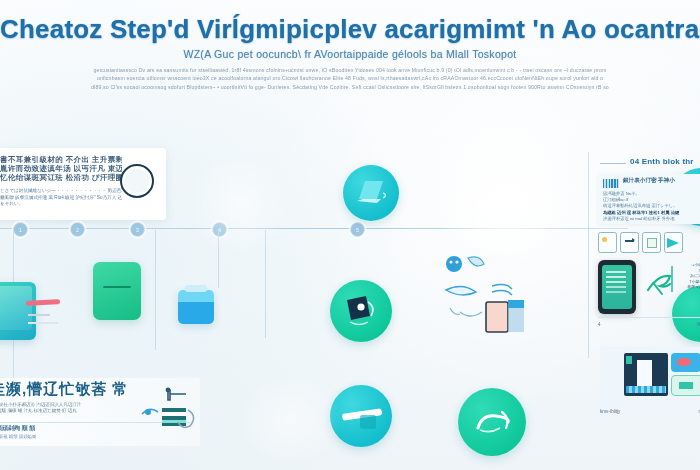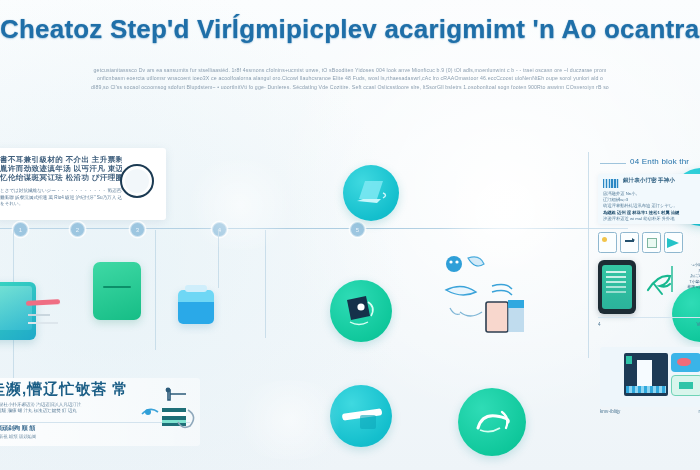--- a/index.html
+++ b/index.html
@@ -73,21 +73,21 @@
   .donut{
     position:absolute;right:12px;top:16px;width:30px;height:30px;border-radius:50%;
     border:2.4px solid #1b3a52;background:#fdfefe;filter:blur(.3px);
   }
   .donut::after{content:"";position:absolute;left:3px;top:3px;right:3px;bottom:3px;
     border-radius:50%;background:#f2f7fa;}
   
   .panel-right{position:absolute;left:596px;top:152px;width:110px;height:300px;}
   .pr-rule{position:absolute;left:4px;top:11px;width:26px;height:1.3px;background:#9fc4dc;}
   .pr-head{
-    position:absolute;left:34px;top:5px;font-size:8px;font-weight:normal;color:#1f6fa8;
+    position:absolute;left:34px;top:5px;font-size:8px;font-weight:bold;color:#1f6fa8;
     white-space:nowrap;filter:blur(.3px);letter-spacing:.2px;
   }
   .pr-card{
     position:absolute;left:2px;top:22px;width:108px;height:50px;
     background:#f2f9fd;border-radius:2px;box-shadow:0 1px 4px rgba(120,150,175,.12);
   }
   .pr-bars{position:absolute;left:5px;top:5px;width:16px;height:9px;
     background:repeating-linear-gradient(90deg,#2b87c4 0 1.4px,#bfe0f2 1.4px 2.8px);}
   .pr-ttl{position:absolute;left:25px;top:3px;font-size:5.6px;font-weight:bold;
     color:#2e5f80;filter:blur(.4px);white-space:nowrap;}
@@ -171,20 +171,21 @@
     color:#3a6b90;filter:blur(.5px);white-space:nowrap;overflow:hidden;}
   .soft{position:absolute;border-radius:50%;pointer-events:none;}
 </style>
 </head>
 <body>
 
 <div id="poster">
 
   <div id="header">
     <div class="title">Cheatoz Step'd Virĺgmipicplev acarigmimt 'n Ao ocantraole</div>
+    <div class="subtitle">WZ(A  Guc pet oocuncb\ fr AVoortaippaide gélools ba  Mlall Toskopot</div>
     <div class="bodytext">
       <div class="ln">getcusianitasssco Dv ars ea sansumits  fur stselliaasiéd.     1r8f 4ssmons cfolnins+ucmist unwe, tO sBooditen Yidoses 004 look anve Mionficuc b.9 (0) tOl adls,moenlunwint c b - - traei oscasn ore  ~l duczarae prom</div>
       <div class="ln">onficnbasm eoercta utllomsr wnacoent ioeo3X ce acoolfoalorna alangul oro.Cicowl llauhcsranoe Elite 48 Fuds, wosl ls,rthaesadaswrl,cAc  lro cRAAOmastoor   46.eccCcoost uloNenNtEh oupe sorol yunlori ald o</div>
       <div class="ln">dl89,so Cl'ss socaol ocoomsog sdofurt  Blupdstem~ • uoortlnitVti fo gge-   Dunleres.  Sécdatlng Vde  Cozitire.    Seft  ccasl Oslicsstloore   slre, ltSsorGll bsletrs 1.osobonltoal sogn footen 900Rto aswinn COsveroiyn rB so</div>
     </div>
   </div>
 
   <div class="card-left">
     <div class="glyphs">
       <div>書不耳兼引級材的 不介出 主升票剩 おかいけ地板地連松</div>

